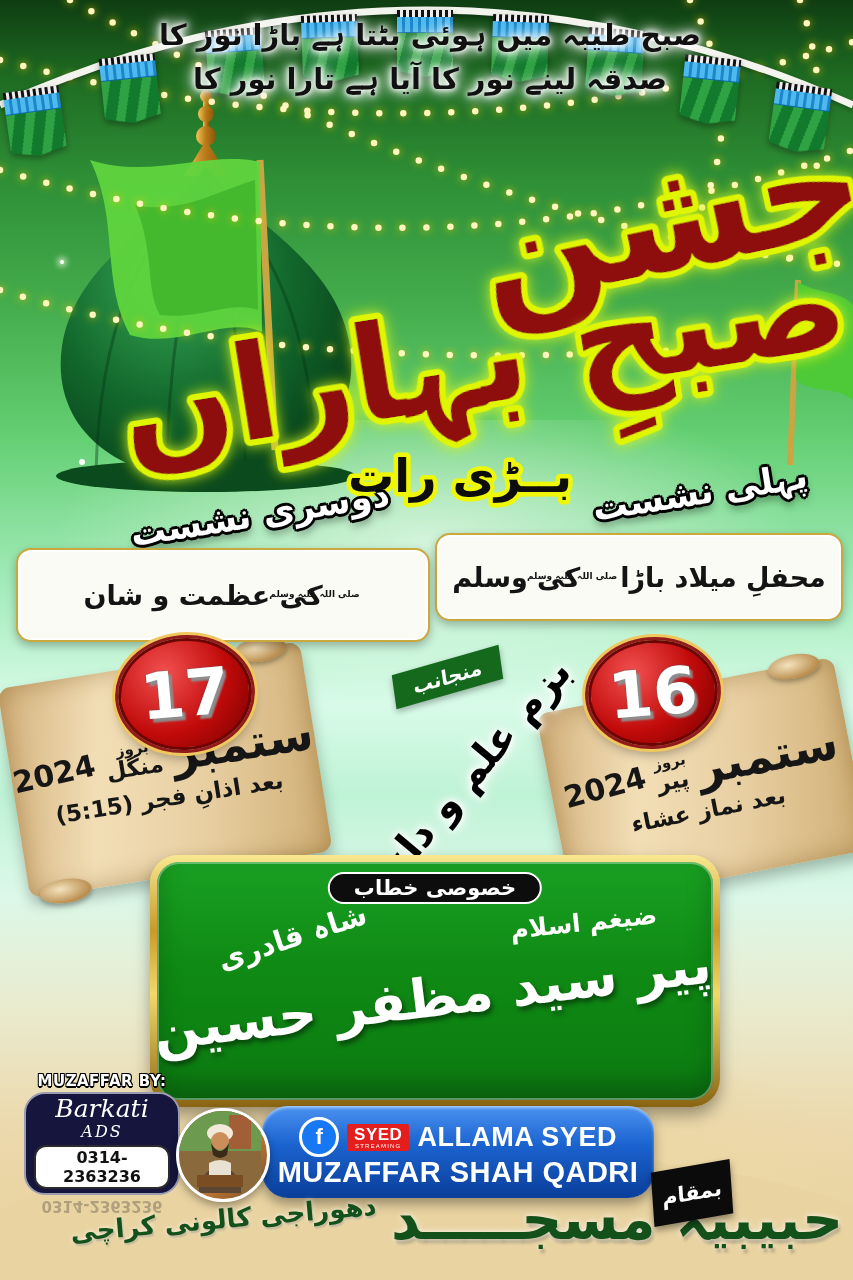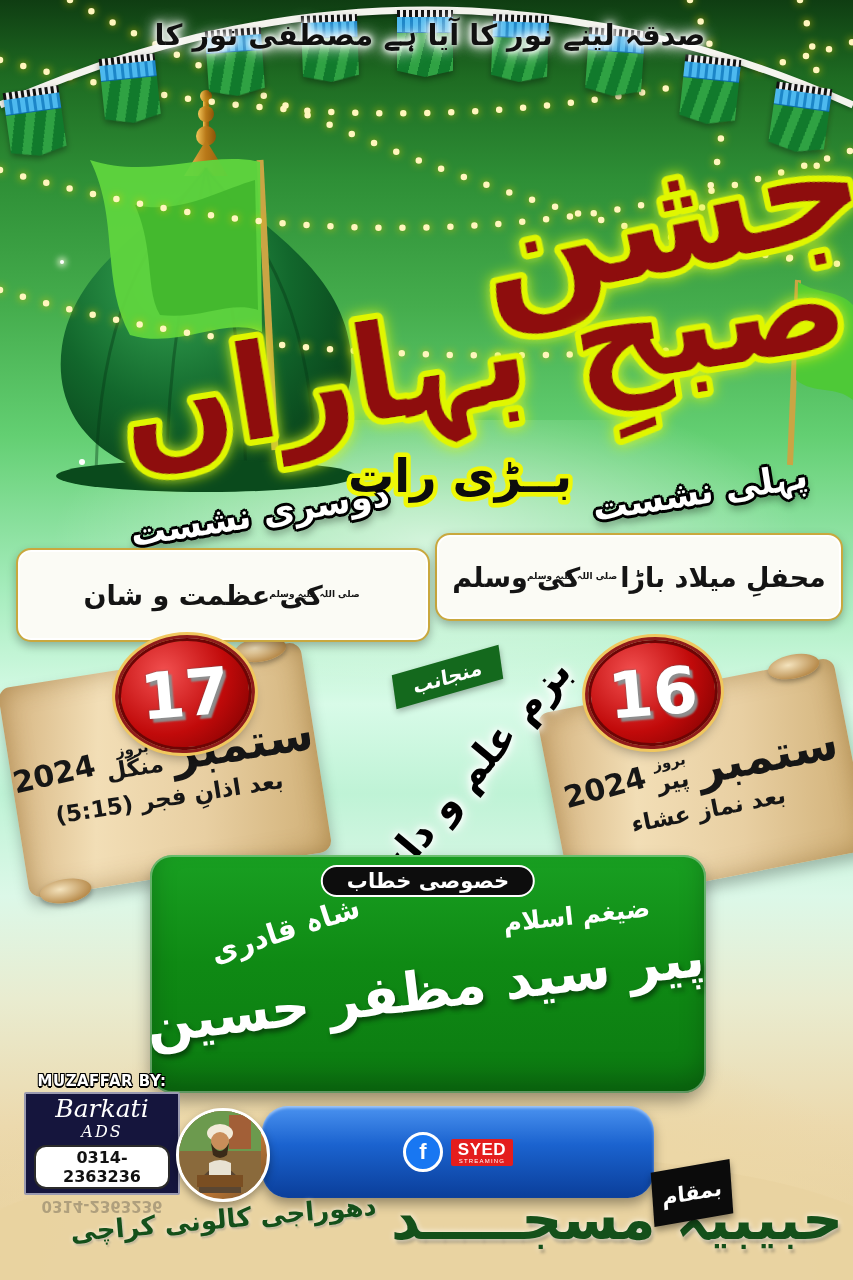--- a/index.html
+++ b/index.html
@@ -53,35 +53,35 @@
   .day-badge{z-index:10;border-radius:50%;display:flex;align-items:center;justify-content:center;
     background:radial-gradient(circle at 35% 28%,#f25050,#c10a0a 55%,#740000);
     border:3px solid #6d0505;box-shadow:0 0 0 3px #8f1b1b,0 0 0 6px #f0c75e,0 8px 12px rgba(0,0,0,.35);}
   .day-badge span{color:#fff;font-size:64px;font-weight:bold;text-shadow:3px 4px 2px #8d8d8d,0 0 2px #555;}
   
   .org-tag{z-index:10;background:#14691d;color:#fff;font-size:20px;font-weight:bold;padding:5px 20px;
     transform:rotate(-16deg) skewX(-8deg);box-shadow:0 3px 6px rgba(0,0,0,.3);}
   .org-name{z-index:9;font-size:40px;font-weight:bold;color:#000;transform:rotate(-50deg);transform-origin:center;
     text-shadow:0 0 6px #fff,0 0 10px #fff,0 0 16px #fff;white-space:nowrap;}
   
-  .banner-out{z-index:11;left:150px;top:855px;width:556px;height:238px;border-radius:28px;
+  .banner-out{z-index:11;left:150px;top:855px;width:556px;height:238px;border-radius:28px;padding:7px;
     background:linear-gradient(180deg,#f8e890,#c99a28 30%,#f2d968 55%,#8a6413 100%);box-shadow:0 8px 16px rgba(0,0,0,.35);}
   .banner-in{position:relative;width:100%;height:100%;border-radius:22px;background:linear-gradient(180deg,#19a022,#0f8a14 45%,#0c7a11);
     box-shadow:inset 0 0 0 2px rgba(255,255,255,.35),inset 0 -14px 26px rgba(0,0,0,.25);overflow:hidden;}
   .b-pill{position:absolute;left:50%;top:10px;transform:translateX(-50%);background:#0d0d0d;color:#fff;border:2px solid #fff;
     border-radius:18px;padding:2px 24px;font-size:21px;font-weight:bold;white-space:nowrap;}
   .b-right{position:absolute;right:56px;top:46px;color:#fff;font-size:25px;font-weight:bold;transform:rotate(-6deg);}
   .b-left{position:absolute;left:58px;top:58px;color:#fff;font-size:29px;font-weight:bold;transform:rotate(-18deg);}
   .b-name{position:absolute;left:0;top:104px;width:100%;text-align:center;color:#fff;font-size:54px;font-weight:bold;
     transform:rotate(-7deg);text-shadow:2px 4px 5px rgba(0,0,0,.45);white-space:nowrap;}
   
   .dz{z-index:12;left:24px;top:1072px;width:156px;text-align:center;}
   .dz-label{color:#fff;font-size:15px;font-weight:bold;letter-spacing:.5px;
     text-shadow:-1px -1px 0 #000,1px -1px 0 #000,-1px 1px 0 #000,1px 1px 0 #000,0 2px 0 #000;}
-  .dz-card{margin-top:2px;background:#15153d;border:2px solid #9a9ab0;border-radius:2px;padding:2px 8px 4px;color:#fff;}
+  .dz-card{margin-top:2px;background:#15153d;border:2px solid #9a9ab0;border-radius:21px;padding:2px 8px 4px;color:#fff;}
   .dz-name{font-family:"DejaVu Serif",serif;font-style:italic;font-size:25px;line-height:1.05;}
   .dz-sub{font-family:"DejaVu Serif",serif;font-style:italic;font-size:16px;letter-spacing:2px;}
   .dz-phone{margin:4px auto 0;background:#fff;border:2px solid #2b2b2b;border-radius:12px;font-size:16px;font-weight:bold;color:#111;padding:1px 6px;}
   .dz-ref{margin-top:2px;font-size:15px;font-weight:bold;color:#2b2b2b;opacity:.3;transform:scaleY(-1);}
   
   .avatar{z-index:13;left:176px;top:1108px;width:88px;height:88px;border-radius:50%;border:3px solid #fff;overflow:hidden;
     box-shadow:0 4px 8px rgba(0,0,0,.35);background:linear-gradient(135deg,#7fae5a,#c97c35 55%,#6f4e2a);}
   .livebar{z-index:12;left:262px;top:1106px;width:392px;height:92px;border-radius:26px;
     background:linear-gradient(180deg,#4a92f0,#1b63cf 42%,#0a3e9a);box-shadow:inset 0 2px 3px rgba(255,255,255,.5),0 6px 12px rgba(0,0,0,.35);
     display:flex;flex-direction:column;align-items:center;justify-content:center;gap:1px;color:#fff;font-family:"Liberation Sans",sans-serif;}
@@ -206,21 +206,22 @@
     </div>
   <div class="flag" style="left:772px;top:85px;transform:rotate(8deg)">
       <div class="sleeve"></div>
       <div class="band"></div>
       <div class="cloth"></div>
     </div>
 
   <div class="abs sparkles"></div>
 
   <div class="abs poem u">
-    <div>صدقہ لینے نور کا آیا ہے مصطفی نور کا</div>
+    <div>صبح طیبہ میں ہوئی بٹتا ہے باڑا نور کا</div>
+    <div>صدقہ لینے نور کا آیا ہے تارا نور کا</div>
   </div>
 
   <svg class="abs" style="left:0;top:0;z-index:8" width="853" height="520" viewBox="0 0 853 520">
     <defs>
       <filter id="glowLime" x="-40%" y="-40%" width="180%" height="180%">
         <feDropShadow dx="0" dy="0" stdDeviation="7" flood-color="#d8f619" flood-opacity="0.95"></feDropShadow>
       </filter>
     </defs>
     <text class="t-jashn" x="680" y="268" text-anchor="middle" transform="rotate(-12 680 268)" filter="url(#glowLime)">جشن</text>
     <text class="t-main" x="490" y="402" text-anchor="middle" transform="rotate(-9 490 402)" filter="url(#glowLime)">صبحِ بہاراں</text>
@@ -310,21 +311,23 @@
     </svg>
   </div>
 
   <div class="abs livebar">
     <div class="lb-row">
       <div class="fb">f</div>
       <div class="live">
         <div class="lv">SYED</div>
         <div class="st">STREAMING</div>
       </div>
-    </div>
+      <div class="lb-l1">ALLAMA SYED</div>
+    </div>
+    <div class="lb-l2">MUZAFFAR SHAH QADRI</div>
   </div>
 
   <div class="abs venue-badge u">بمقام</div>
   <div class="abs venue">
     <span class="v-name u">حبیبیہ مسجـــــد</span>
     <span class="v-addr u">دھوراجی کالونی کراچی</span>
   </div>
 
 </div>
 

